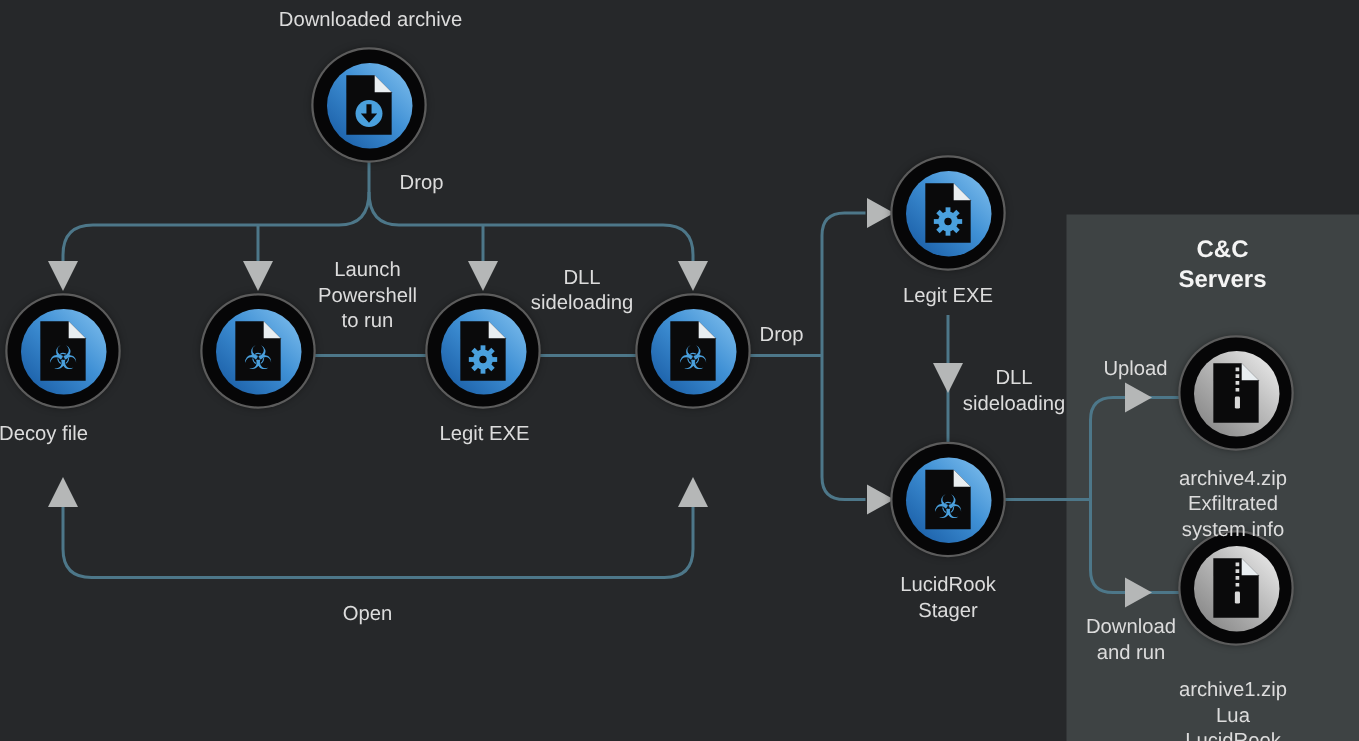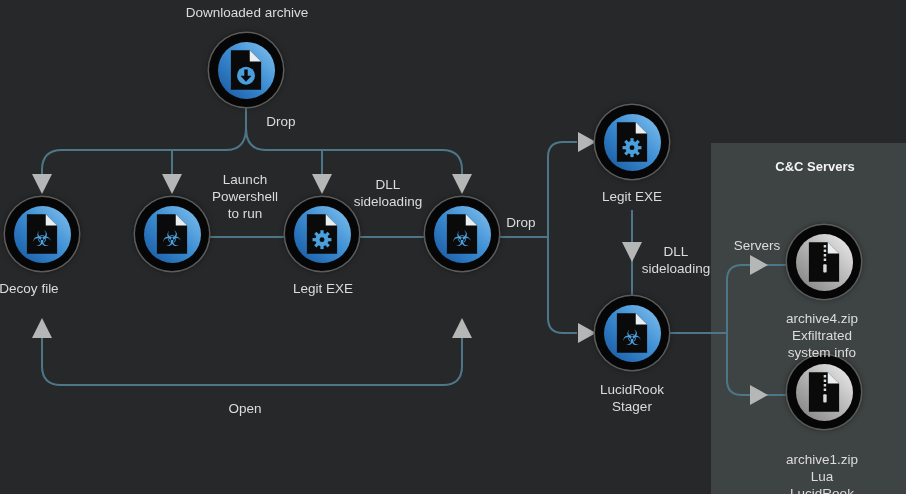--- a/index.html
+++ b/index.html
@@ -25,21 +25,21 @@
     width:57px;height:57px;border-radius:50%;
     display:flex;align-items:center;justify-content:center;
   }
   .disc.blue{background:linear-gradient(225deg,#86c3ef 0%,#3f90d5 45%,#14569f 100%);}
   .disc.gray{background:linear-gradient(225deg,#f2f2f2 0%,#c0c0c0 40%,#7d7d7d 100%);}
   .lbl{
     position:absolute;transform:translateX(-50%);
     text-align:center;white-space:pre-line;
     font-size:13.5px;line-height:17px;color:#dcdcdc;
   }
-  .lbl.title{font-weight:bold;font-size:13px;line-height:20px;color:#f4f4f4;}
+  .lbl.title{font-weight:bold;font-size:16px;line-height:20px;color:#f4f4f4;}
 </style>
 </head>
 <body>
 
 <div class="canvas">
 
   <div class="panel"></div>
 
   <svg class="wires" width="906" height="494" viewBox="0 0 906 494">
     <g>
@@ -201,19 +201,21 @@
   <div class="lbl" style="left:521px;top:214px">Drop</div>
   <div class="lbl" style="left:632px;top:188px">Legit EXE</div>
   <div class="lbl" style="left:676px;top:243px">DLL
 sideloading</div>
   <div class="lbl" style="left:632px;top:381px">LucidRook
 Stager</div>
 
   <div class="lbl" style="left:245px;top:400px">Open</div>
 
   <div class="lbl title" style="left:815px;top:157px">C&amp;C Servers</div>
-  <div class="lbl" style="left:757px;top:237px">Servers</div>
+  <div class="lbl" style="left:757px;top:237px">Upload</div>
   <div class="lbl" style="left:822px;top:310px">archive4.zip
 Exfiltrated system info</div>
+  <div class="lbl" style="left:754px;top:409px">Download
+and run</div>
   <div class="lbl" style="left:822px;top:451px">archive1.zip
 Lua LucidRook</div>
 
 </div>
 
 </body></html>

